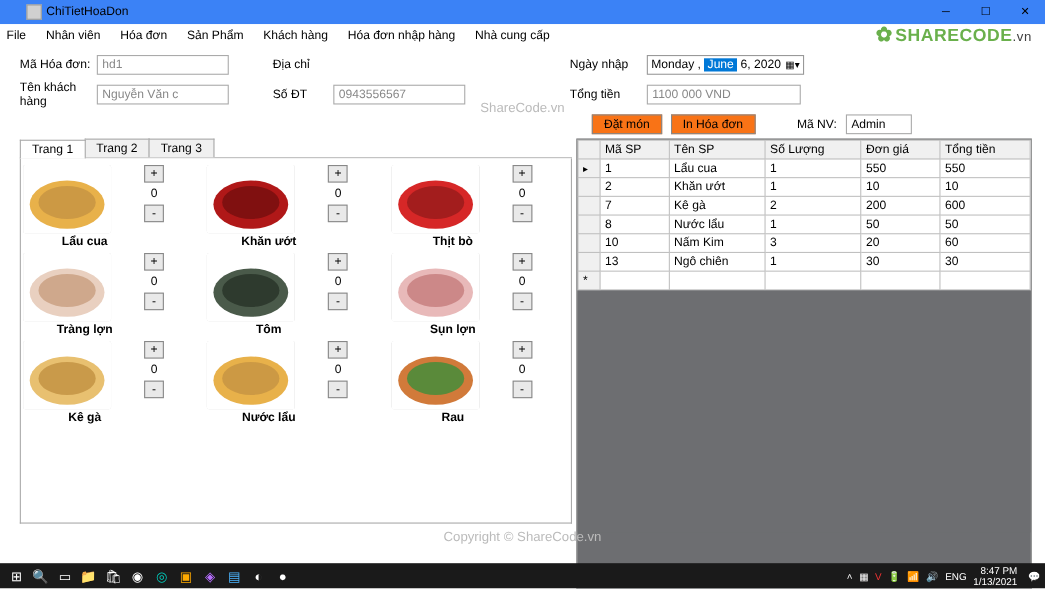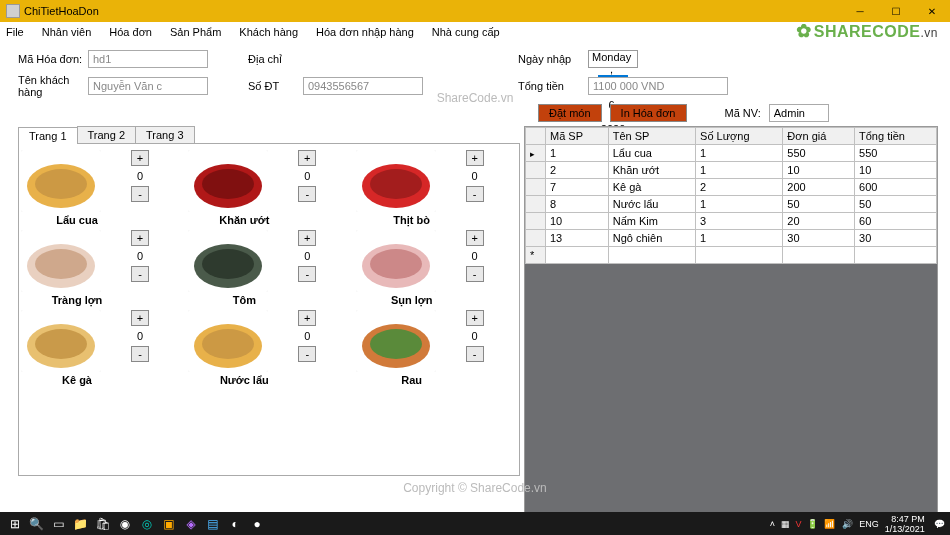--- a/index.html
+++ b/index.html
@@ -1,17 +1,17 @@
 <!DOCTYPE html>
 <html><head>
 <meta charset="utf-8">
 <style>
 * { box-sizing: border-box; margin: 0; padding: 0; font-family: "Segoe UI", Tahoma, sans-serif; }
 body { background: #fff; width: 950px; height: 535px; overflow: hidden; position: relative; }
-.titlebar { height: 22px; display: flex; align-items: center; background: #eab308; font-size: 11px; padding-left: 6px; }
+.titlebar { height: 22px; display: flex; align-items: center; background: #3b82f6; font-size: 11px; padding-left: 24px; }
 .title-icon { width: 14px; height: 14px; background: #d0d0d0; margin-right: 4px; border: 1px solid #999; }
 .winbtns { margin-left: auto; display: flex; }
 .winbtn { width: 36px; height: 22px; display: flex; align-items: center; justify-content: center; font-size: 10px; cursor: pointer; }
 .menubar { height: 20px; display: flex; gap: 18px; padding-left: 6px; font-size: 11px; align-items: center; background: #fff; }
 .menubar span { cursor: pointer; }
 .watermark-logo { position: absolute; right: 12px; top: 20px; font-size: 16px; font-weight: bold; color: #6ab04c; letter-spacing: 0.5px; z-index: 5; }
 .watermark-logo .gear { display: inline-block; color: #6ab04c; font-size: 18px; margin-right: 2px; }
 .watermark-logo .vn { color: #404040; font-weight: normal; font-size: 12px; }
 .watermark-center { position: absolute; left: 50%; top: 91px; transform: translateX(-50%); color: #bbb; font-size: 12px; z-index: 5; }
 .watermark-footer { position: absolute; left: 50%; bottom: 40px; transform: translateX(-50%); color: #bbb; font-size: 12px; z-index: 5; }
@@ -20,27 +20,27 @@
 .form-row { display: flex; align-items: center; margin-bottom: 6px; }
 .lbl { width: 70px; }
 .inp { border: 1px solid #aaa; height: 18px; padding: 0 4px; font-size: 11px; background: #fff; color: #888; }
 .inp.hd { width: 120px; }
 .inp.mid { width: 120px; }
 
 .col1 { width: 230px; display: flex; align-items: center; }
 .col2 { width: 270px; display: flex; align-items: center; }
 .col3 { display: flex; align-items: center; }
 
-.datebox { border: 1px solid #999; height: 18px; display: flex; align-items: center; padding: 0 3px; font-size: 11px; gap: 0; flex-direction: column; }
+.datebox { border: 1px solid #999; height: 18px; display: flex; align-items: center; padding: 0 3px; font-size: 11px; gap: 0; }
 .datebox .dw { padding-right: 3px; }
 .datebox .mo { background: #0078d7; color: #fff; padding: 0 3px; }
 .datebox .dropicon { margin-left: 4px; font-size: 9px; }
 
 .midbtns { display: flex; gap: 8px; align-items: center; margin-top: 6px; margin-left: 520px; }
-.btn { border: 1px solid #888; background: #c2410c; padding: 2px 10px; font-size: 11px; cursor: pointer; }
+.btn { border: 1px solid #888; background: #f97316; padding: 2px 10px; font-size: 11px; cursor: pointer; }
 
 .main-split { display: flex; margin-top: 4px; }
 .left-panel { width: 520px; padding: 0 0 0 18px; }
 .right-panel { flex: 1; padding: 0 12px 0 4px; }
 
 .tabs { display: flex; border-bottom: 1px solid #aaa; font-size: 11px; }
 .tab { border: 1px solid #aaa; border-bottom: none; padding: 2px 10px; background: #f0f0f0; margin-right: -1px; cursor: pointer; }
 .tab.active { background: #fff; position: relative; top: 1px; }
 .tab-content { border: 1px solid #aaa; border-top: none; padding: 6px 2px; height: 332px; background: #fff; }
 

